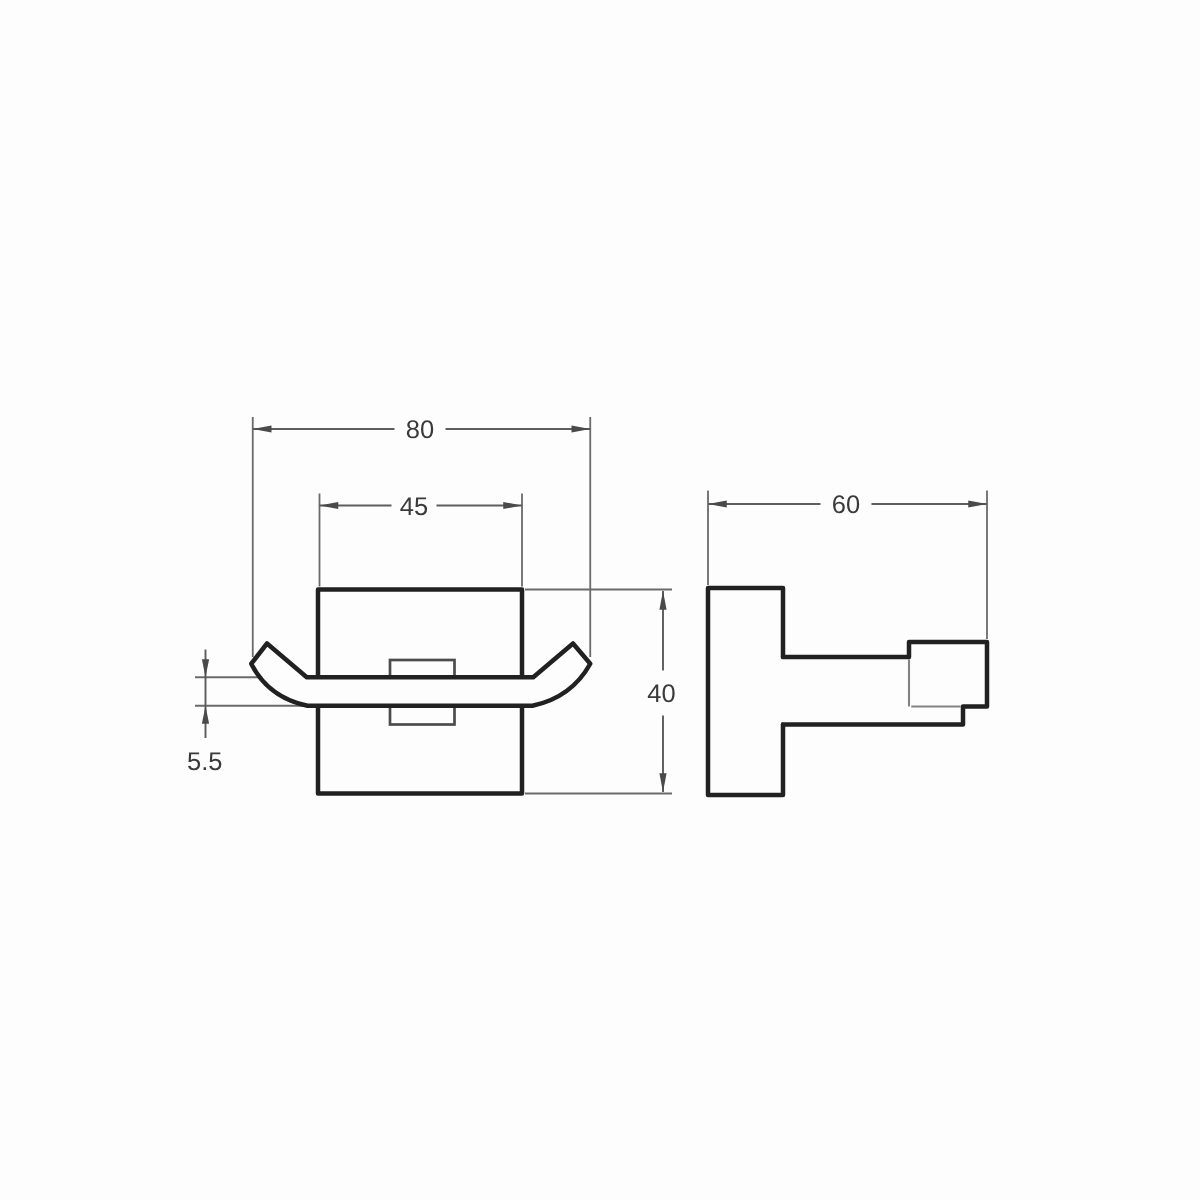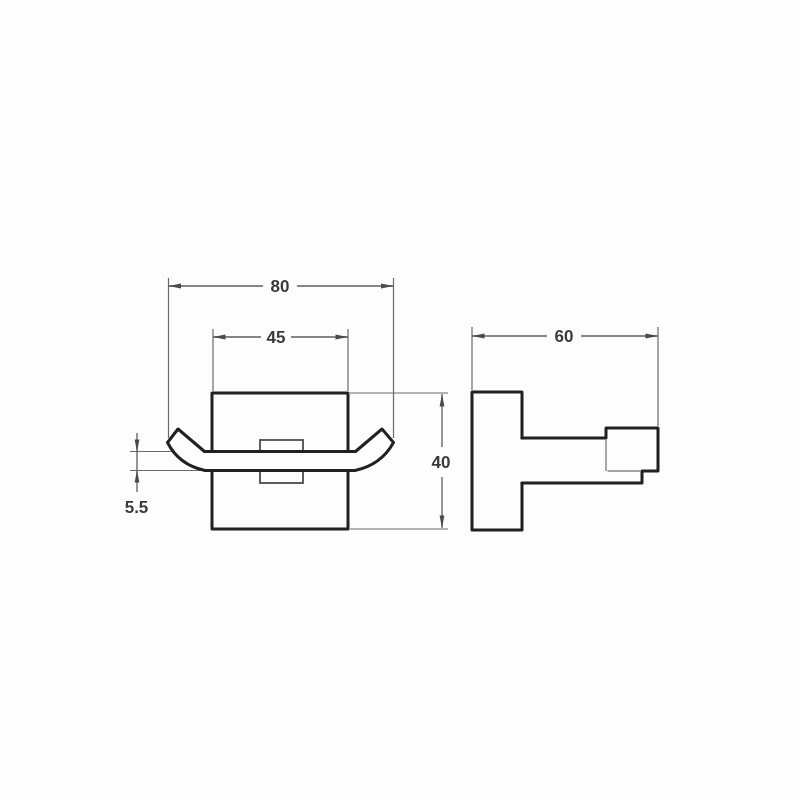--- a/index.html
+++ b/index.html
@@ -7,21 +7,20 @@
     padding: 0;
     background: #fdfdfd;
   }
   .canvas {
     position: relative;
     width: 800px;
     height: 800px;
     background: #fdfdfd;
     overflow: hidden;
     font-family: "Liberation Sans", sans-serif;
-    font-weight: bold;
   }
   svg { display: block; }
   .outline {
     fill: #fdfdfd;
     stroke: #212121;
     stroke-width: 3;
     stroke-linejoin: round;
     stroke-linecap: round;
   }
   .dim-line {

